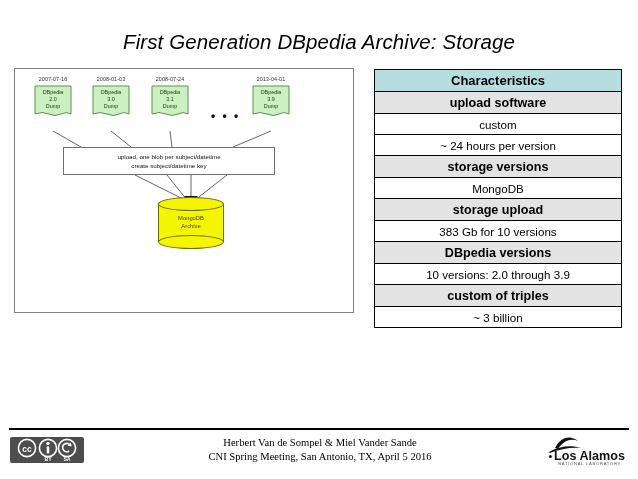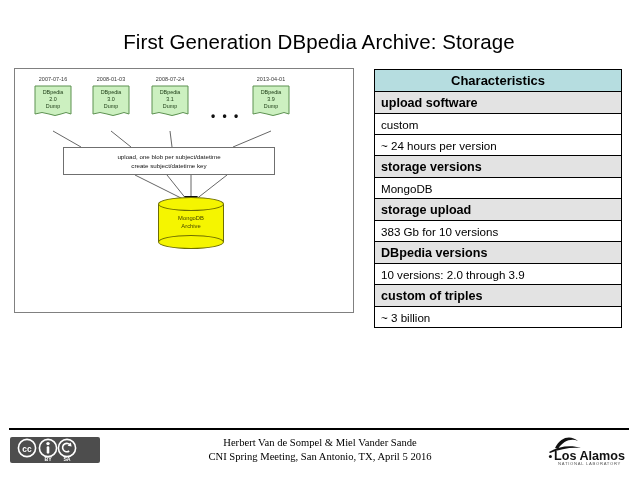--- a/index.html
+++ b/index.html
@@ -21,20 +21,21 @@
     position: absolute;
     left: 0;
     top: 30px;
     width: 638px;
     text-align: center;
     font-size: 20.5px;
     font-weight: 400;
     letter-spacing: 0.1px;
     color: #000;
     white-space: nowrap;
+    font-style: italic;
   }
 
   
   .diagram-panel {
     position: absolute;
     left: 14px;
     top: 68px;
     width: 340px;
     height: 245px;
     border: 1px solid #808080;
@@ -177,20 +178,21 @@
     border-collapse: collapse;
     table-layout: fixed;
   }
   .char-table td {
     border: 1.4px solid #000;
     padding: 2px 6px;
     font-size: 11.6px;
     height: 18px;
     vertical-align: middle;
     box-sizing: border-box;
+    text-align: center;
   }
   .char-table td.hdr {
     background: #b6dde0;
     text-align: center;
     font-weight: bold;
     font-size: 13px;
     height: 22px;
     margin-top: 36px;
   }
   .char-table td.label {
@@ -212,21 +214,21 @@
     left: 9px;
     top: 428px;
     width: 620px;
     height: 1.5px;
     background: #000;
   }
   .cc-badge {
     position: absolute;
     left: 10px;
     top: 437px;
-    width: 90px;
+    width: 74px;
     height: 26px;
     background: #4d4d4d;
     border-radius: 2px;
     text-align: center;
   }
   .cc-badge svg { display: block; }
 
   .footer-text {
     position: absolute;
     left: 120px;

